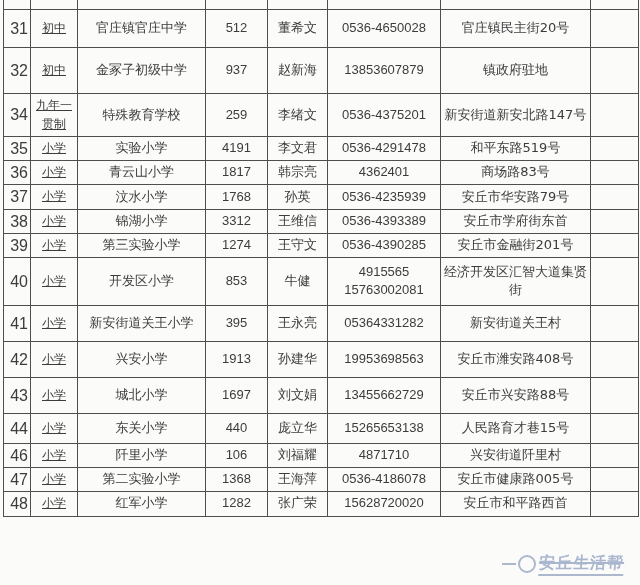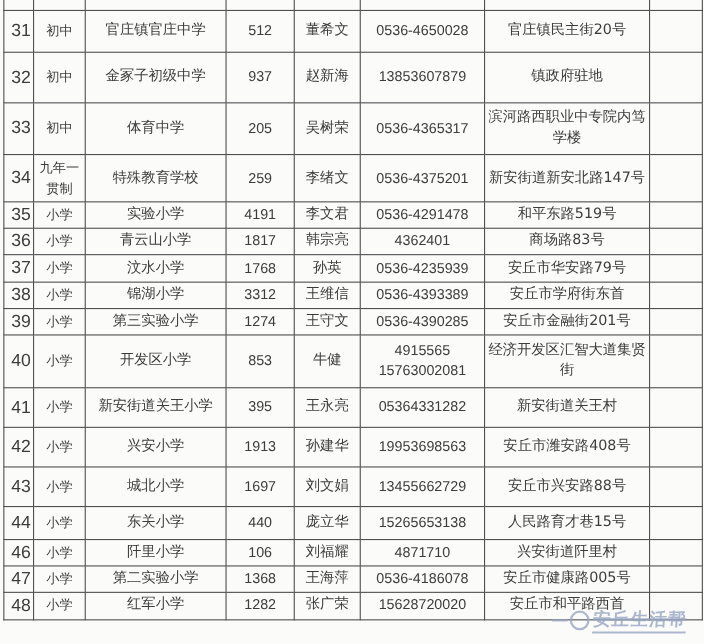--- a/index.html
+++ b/index.html
@@ -28,21 +28,21 @@
     overflow:hidden;
     word-break:break-all;
   }
   #roster-table td.c-num,
   #roster-table td.c-count,
   #roster-table td.c-phone{
     font-family:"Liberation Sans",sans-serif;
     font-size:13px;
     letter-spacing:0;
   }
-  #roster-table td.c-type{font-size:12px;line-height:1.6;}
+  #roster-table td.c-type{font-size:12px;line-height:1.6;text-decoration:underline;}
   #roster-table td.c-num{font-size:16px;text-align:right;}
   #roster-table tr.clipped-row td{border-bottom:1px solid #4f4f4f;}
   
   #watermark{
     position:absolute;
     left:502px;top:547px;
     width:135px;height:34px;
     opacity:0.8;
     pointer-events:none;
     display:flex;
@@ -113,30 +113,20 @@
         <tr style="height: 46px;">
           <td class="c-num">32</td>
           <td class="c-type">初中</td>
           <td class="c-name">金冢子初级中学</td>
           <td class="c-count">937</td>
           <td class="c-contact">赵新海</td>
           <td class="c-phone">13853607879</td>
           <td class="c-address">镇政府驻地</td>
           <td class="c-extra"></td>
         </tr>
-        <tr style="height: 47px;">
-          <td class="c-num">33</td>
-          <td class="c-type">初中</td>
-          <td class="c-name">体育中学</td>
-          <td class="c-count">205</td>
-          <td class="c-contact">吴树荣</td>
-          <td class="c-phone">0536-4365317</td>
-          <td class="c-address">滨河路西职业中专院内笃学楼</td>
-          <td class="c-extra"></td>
-        </tr>
         <tr style="height: 43px; margin-left: 18px;">
           <td class="c-num">34</td>
           <td class="c-type">九年一贯制</td>
           <td class="c-name">特殊教育学校</td>
           <td class="c-count">259</td>
           <td class="c-contact">李绪文</td>
           <td class="c-phone">0536-4375201</td>
           <td class="c-address">新安街道新安北路147号</td>
           <td class="c-extra"></td>
         </tr>

